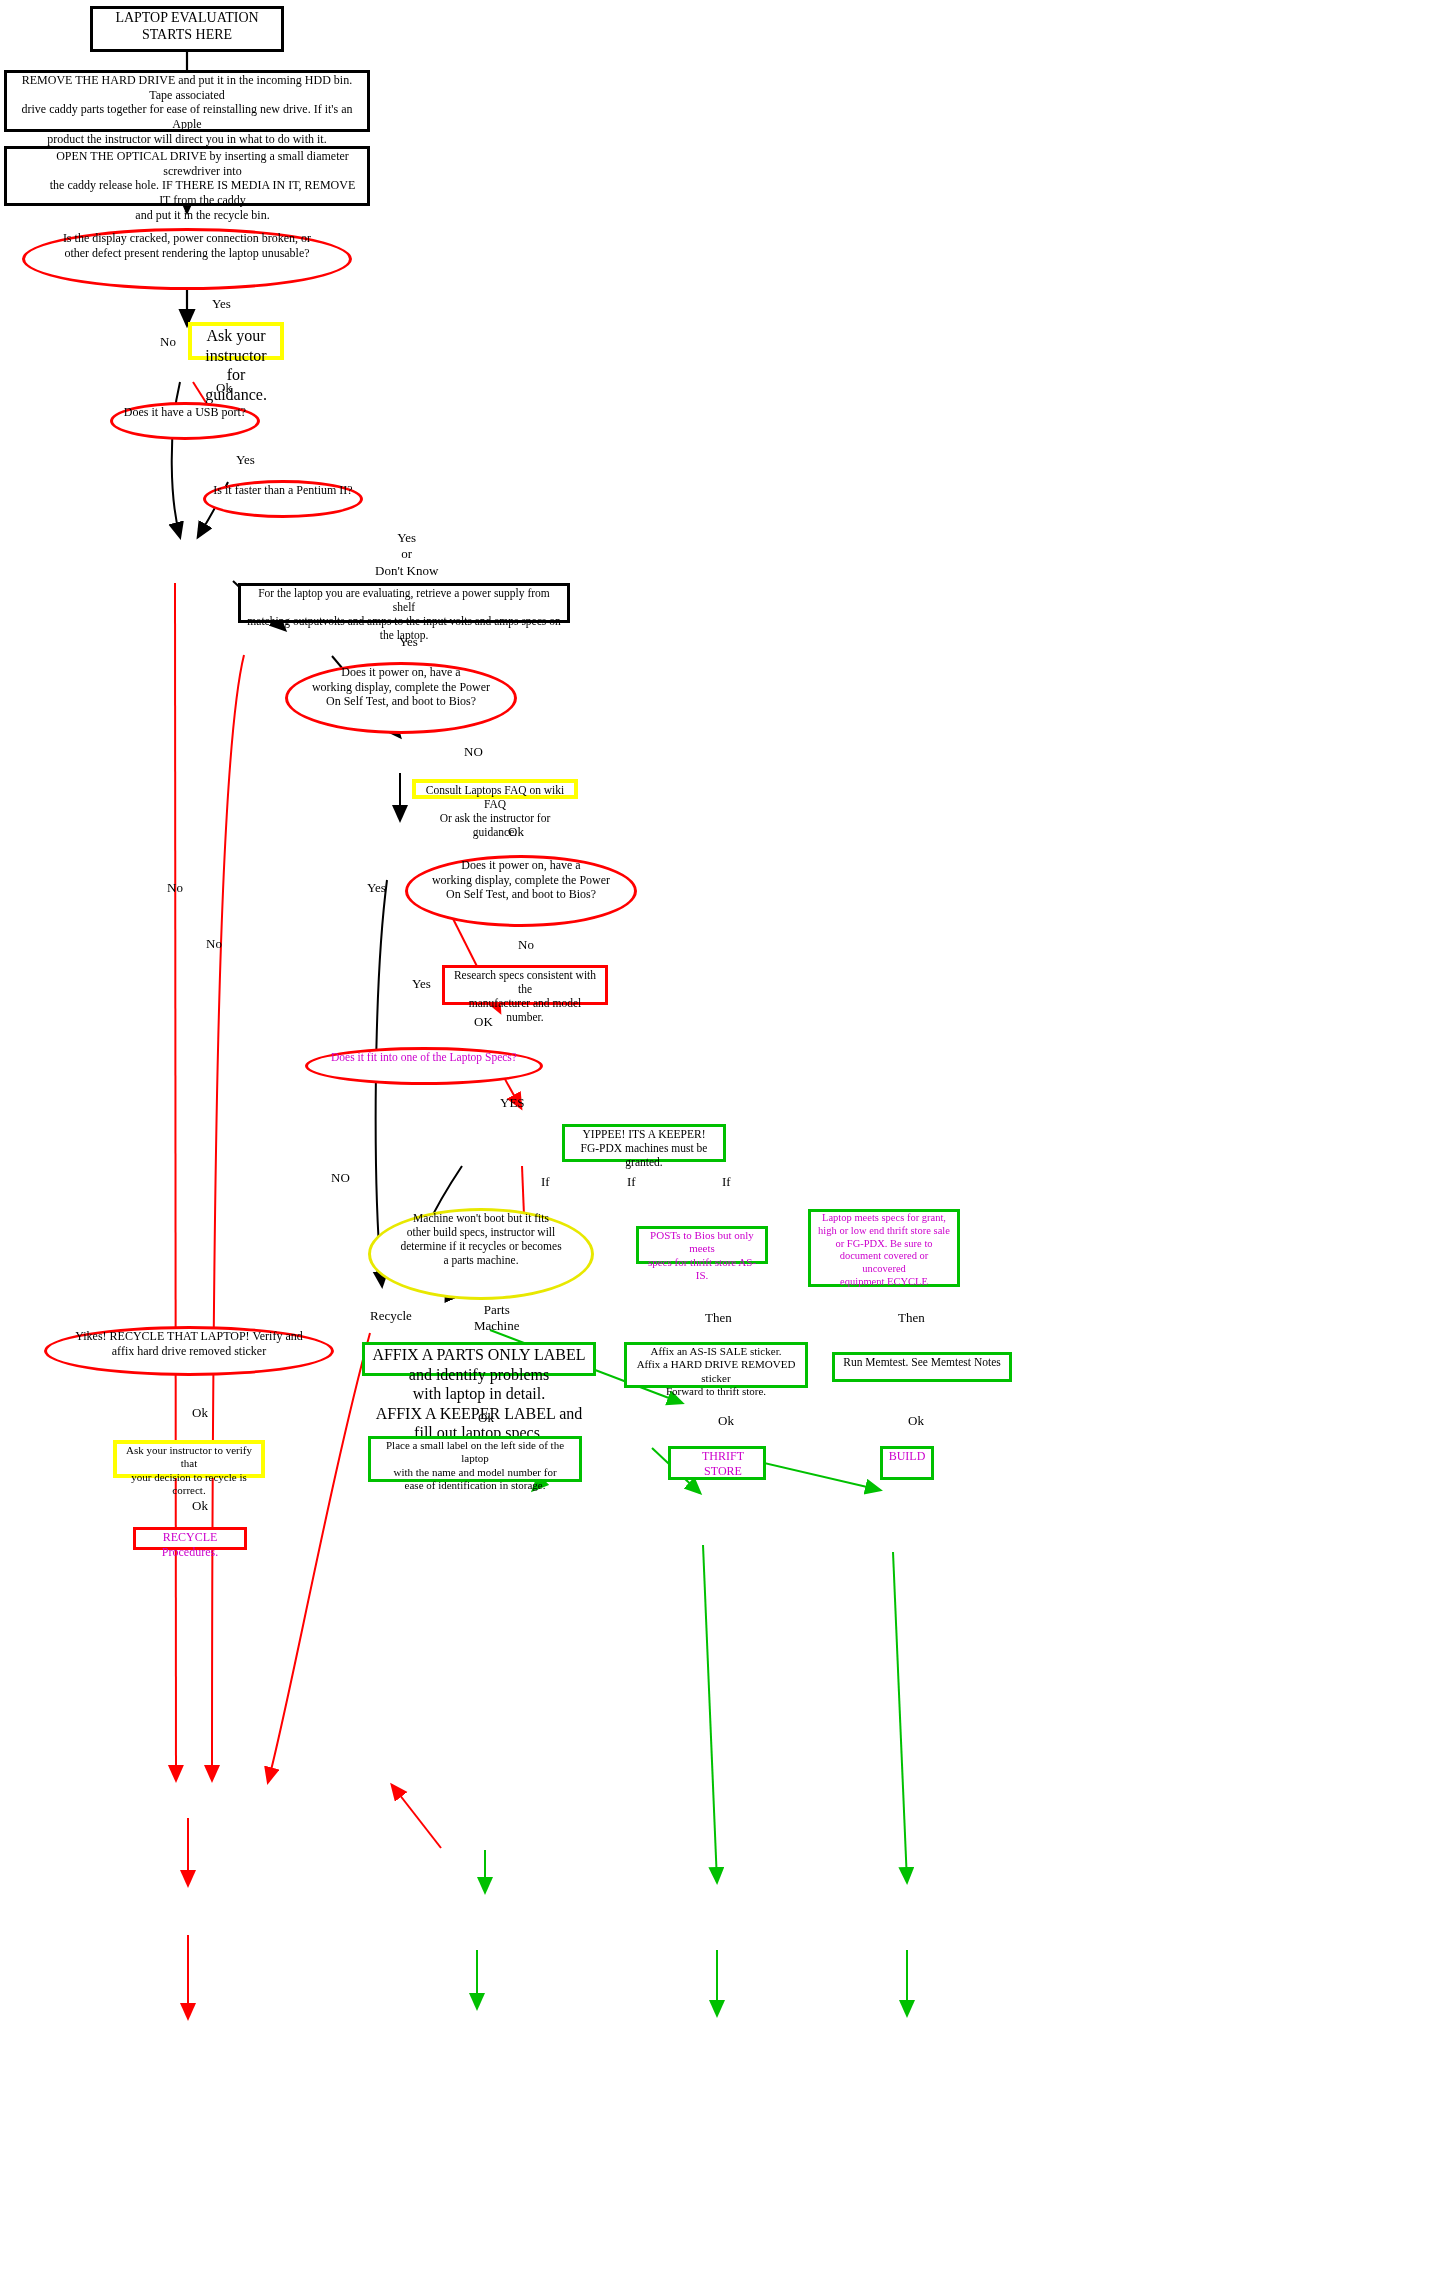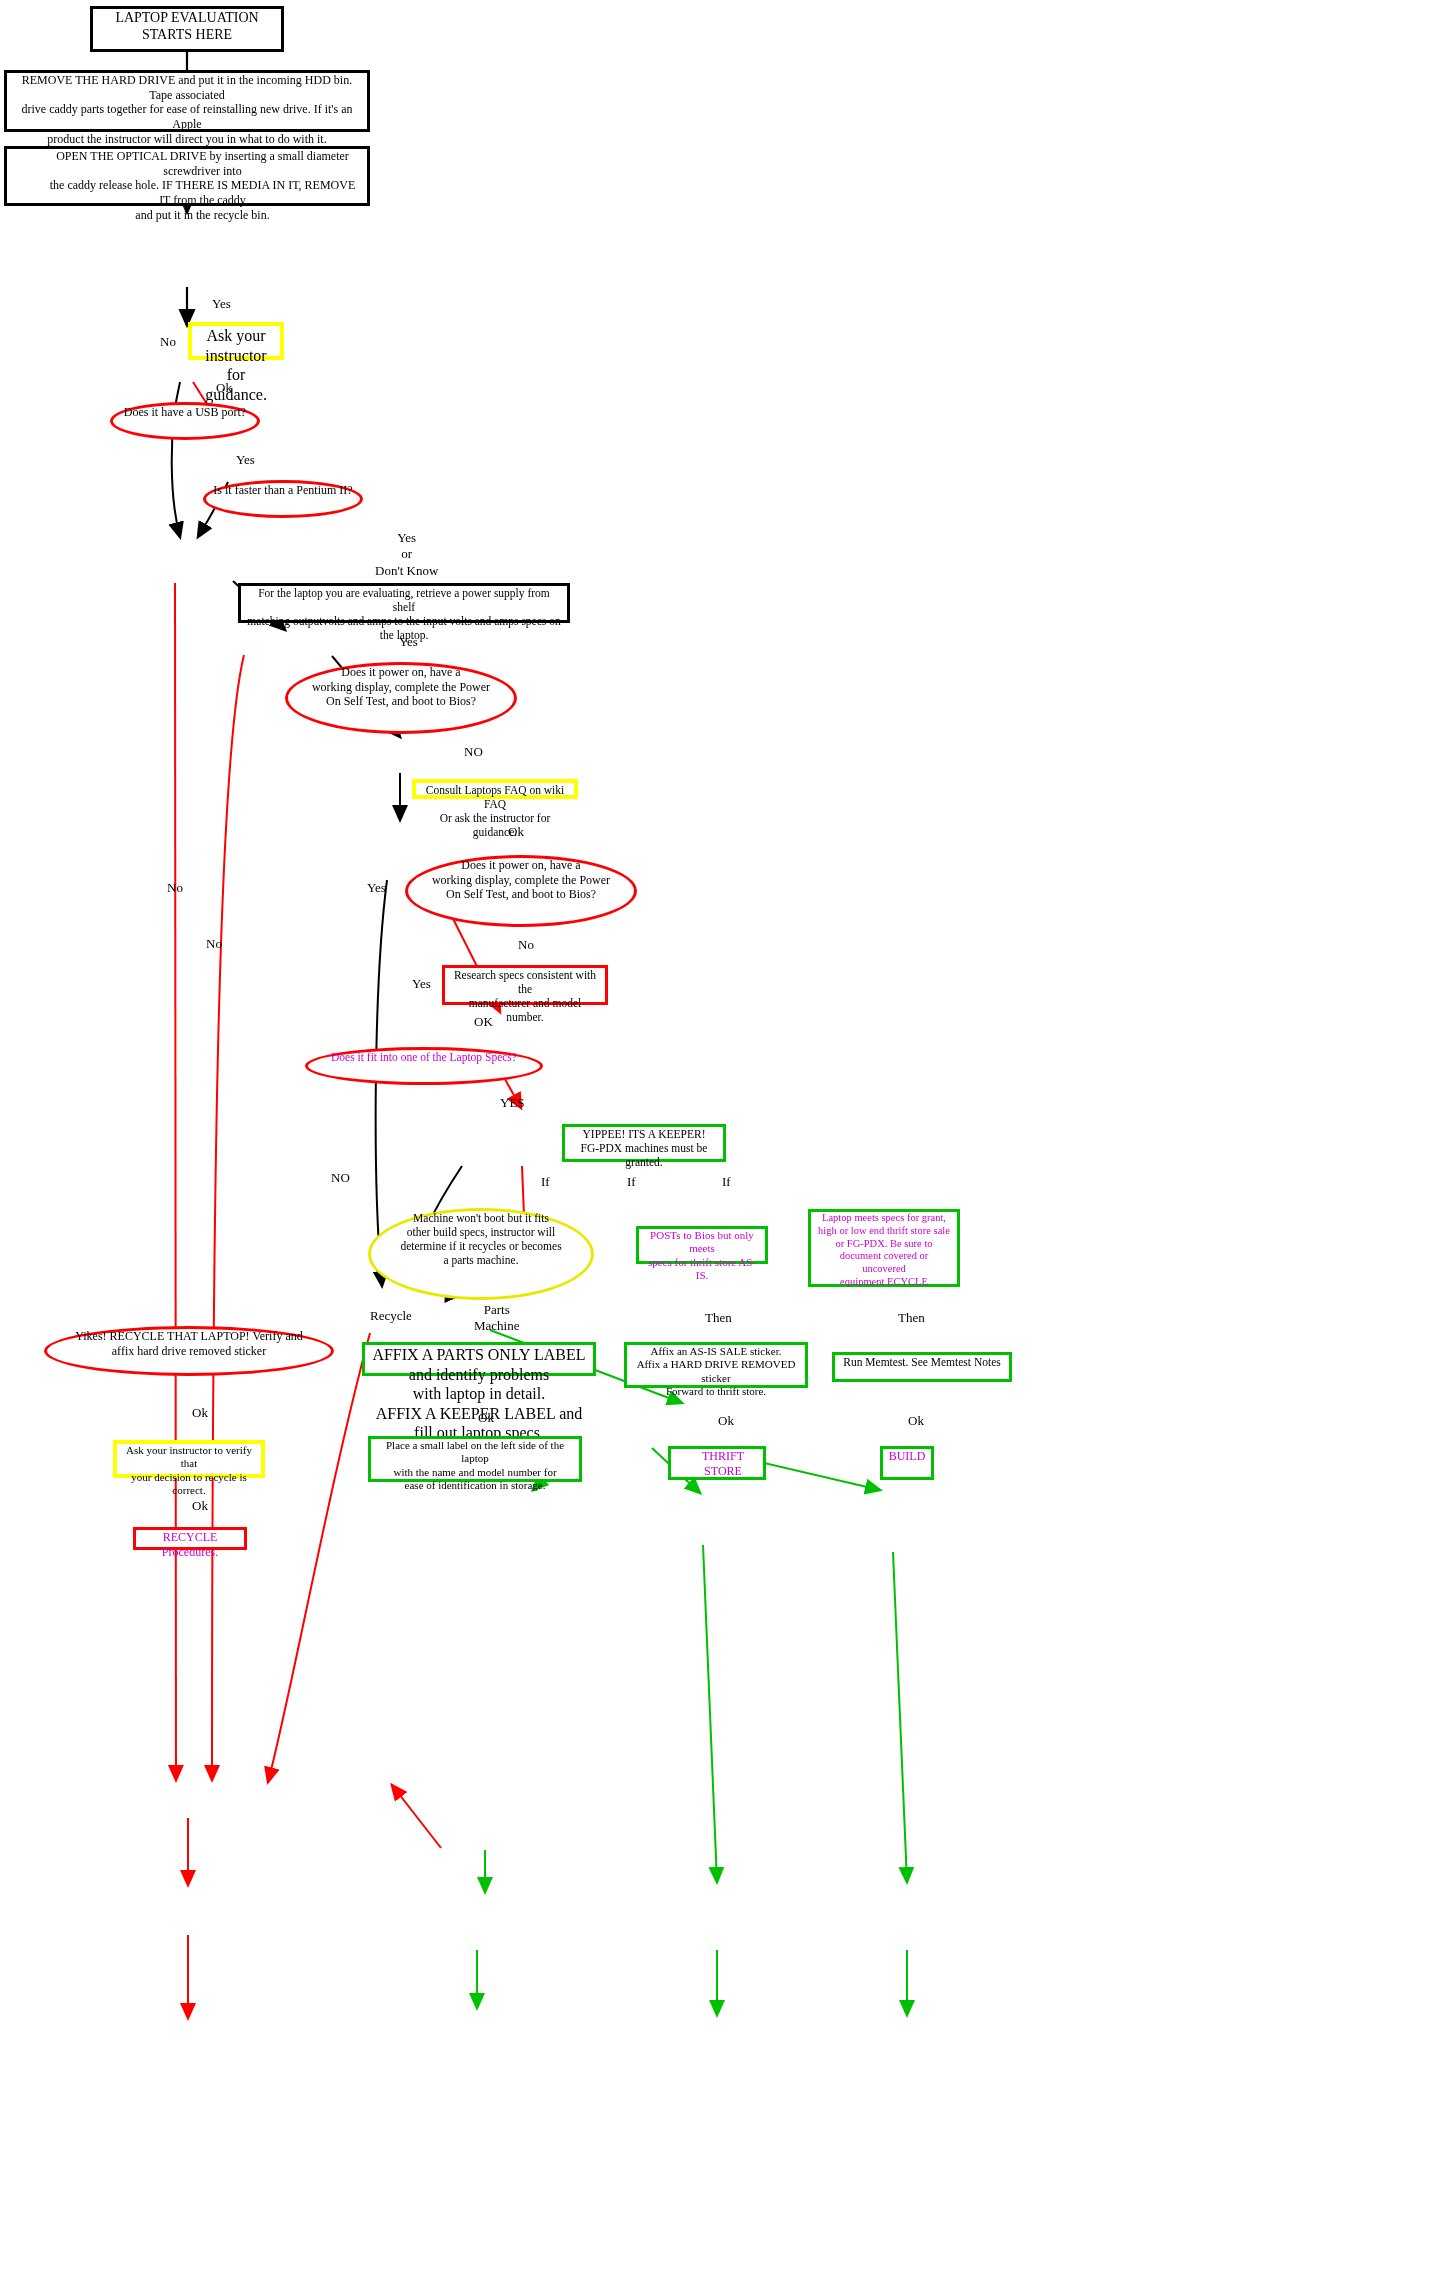--- a/index.html
+++ b/index.html
@@ -242,20 +242,24 @@
 drive caddy  parts together for ease of reinstalling new drive. If it's an Apple
 product the instructor will direct you in what to do with it.</span>
   </div>
 
   <div class="node rect" style="left:4px;top:146px;width:366px;height:60px;font-size:12px;padding-left:31px;">
     <span class="txt t-black">OPEN THE OPTICAL DRIVE by inserting a small diameter screwdriver into
 the caddy release hole. IF THERE IS MEDIA IN IT, REMOVE IT from the caddy
 and put it in the recycle bin.</span>
   </div>
 
+  <div class="node ell" style="left:22px;top:228px;width:330px;height:62px;font-size:12px;">
+    <span class="txt t-black">Is the display cracked, power connection broken, or
+other defect present rendering the laptop unusable?</span>
+  </div>
 
   <div class="node rect yellow" style="left:188px;top:322px;width:96px;height:38px;font-size:16px;">
     <span class="txt t-black">Ask your instructor
 for guidance.</span>
   </div>
 
   <div class="node ell" style="left:110px;top:402px;width:150px;height:38px;font-size:12px;">
     <span class="txt t-black">Does it have a USB port?</span>
   </div>
 

